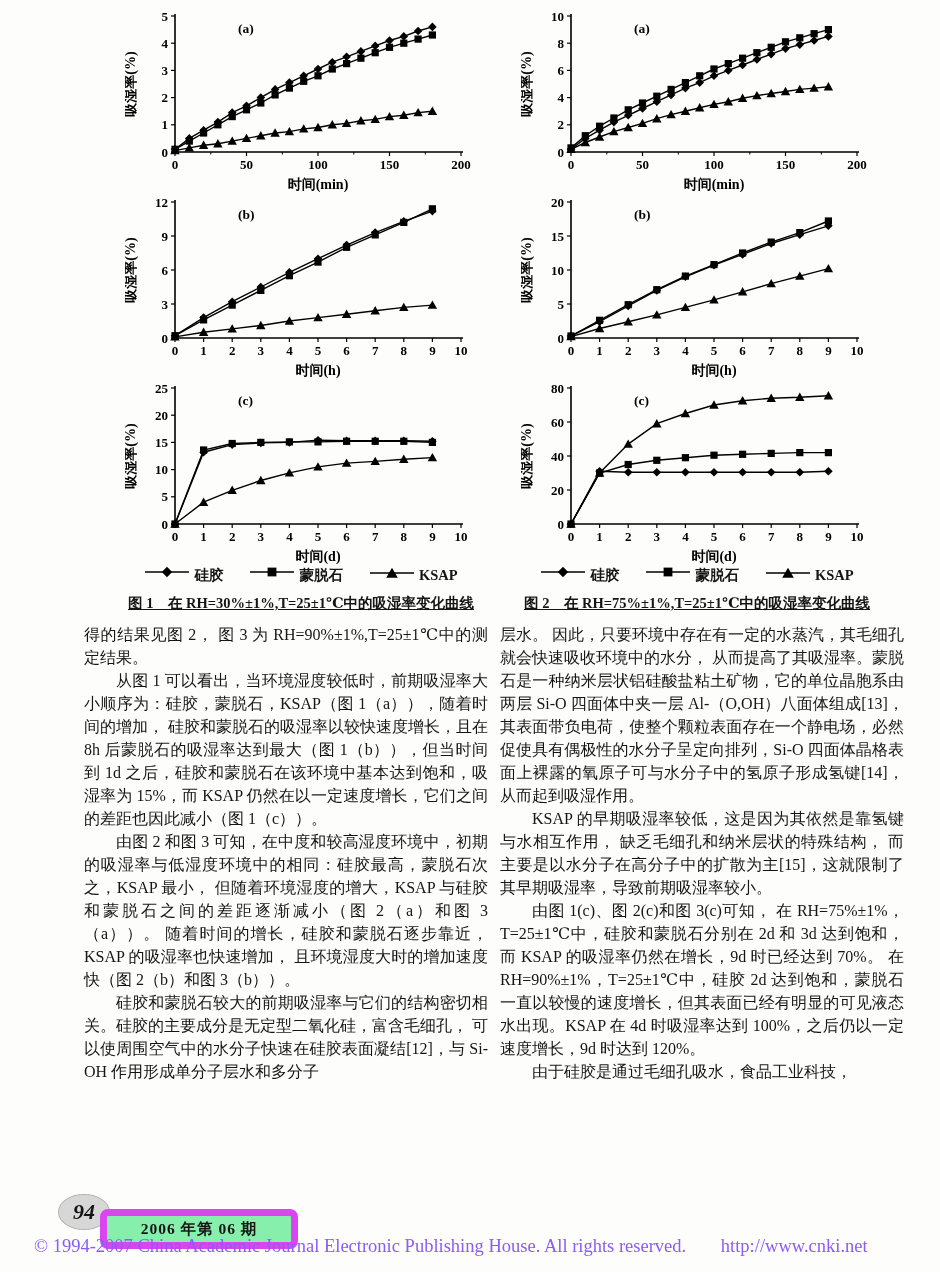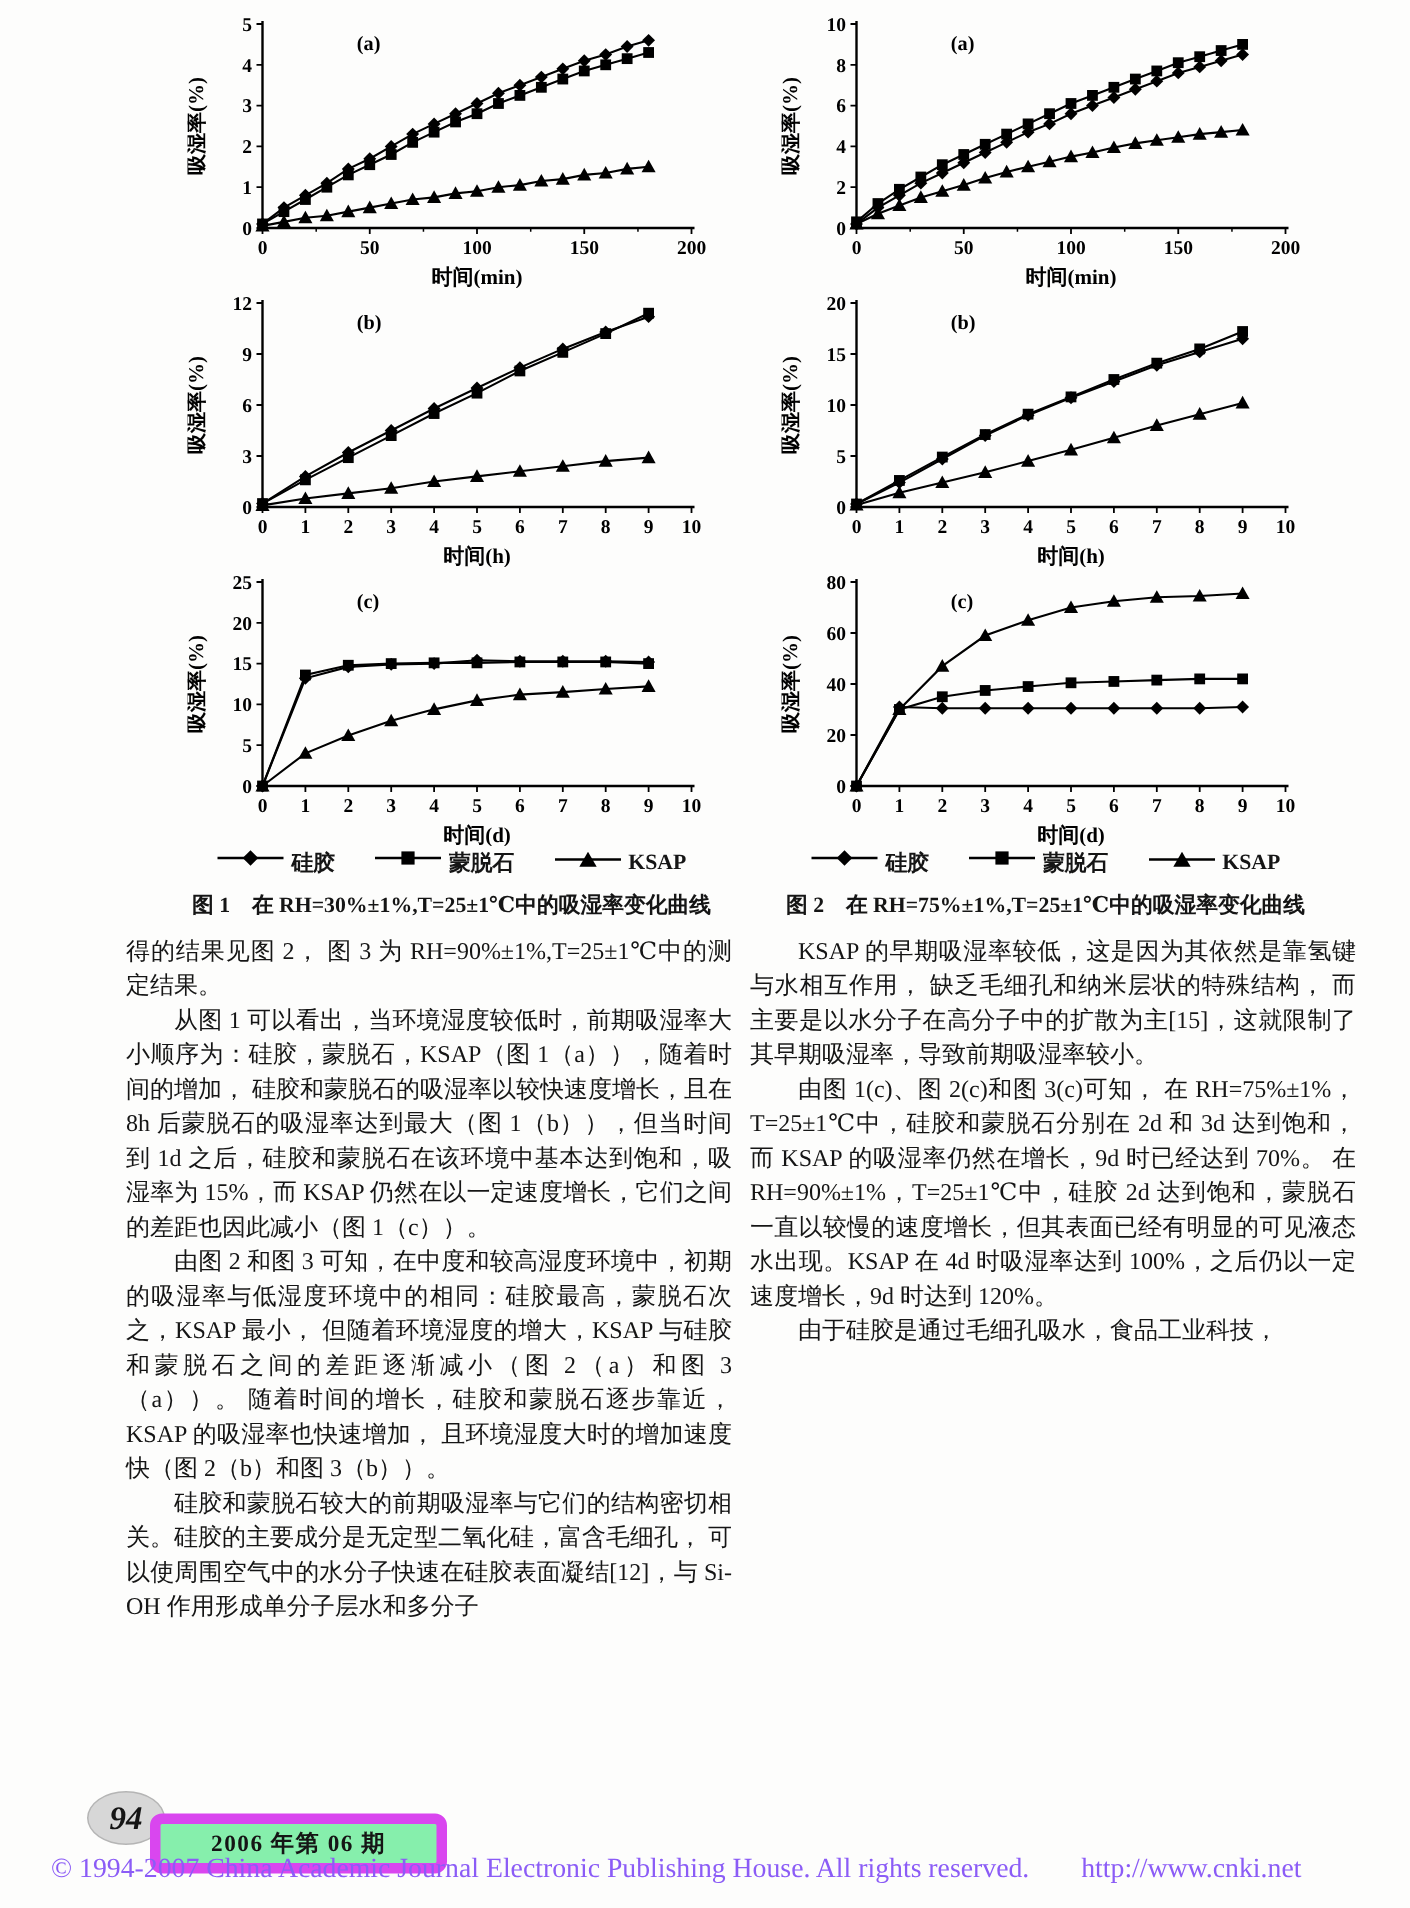--- a/index.html
+++ b/index.html
@@ -17,21 +17,21 @@
   .h-rule { position:absolute; left:85px; top:77px; width:688px; height:3px; background:#000; }
   .h-section { position:absolute; right:34px; top:60px; font-size:23px; font-weight:bold; letter-spacing:7px; white-space:nowrap; }
   .h-en { position:absolute; left:134px; top:84px; font-size:17px; font-style:italic; letter-spacing:1px; white-space:nowrap; }
   
   .figures { display:flex; gap:26px; padding:6px 0 0 116px; }
   .fig-col { width:370px; display:flex; flex-direction:column; align-items:center; }
   .chart { width:352px; height:186px; }
   .legend { display:flex; justify-content:center; align-items:center; gap:26px; height:22px; margin-top:0; }
   .lg-item { display:flex; gap:4px; font-size:14.5px; font-weight:bold; }
   .lg-item svg { display:block; }
-  .caption { text-align:center; font-size:14.5px; font-weight:bold; margin-top:8px; white-space:nowrap; }
+  .caption { text-align:center; font-size:14.5px; font-weight:bold; margin-top:8px; white-space:nowrap;text-decoration:underline; }
   
   .bodytext { display:flex; gap:12px; padding:10px 22px 0 84px; }
   .t-col { width:404px; font-size:16px; line-height:23px; text-align:justify; }
   .t-col p { margin:0; text-indent:2em; }
   .t-col p.no-indent { text-indent:0; }
   
   .footer { position:absolute; left:0; top:1192px; width:940px; height:80px; }
   .page-oval {
     position:absolute; left:58px; top:2px; width:50px; height:34px;
     background:#d7d7d7; border:1px solid #b5b5b5; border-radius:50%;
@@ -584,20 +584,21 @@
   </div>
 
   <div class="bodytext">
     <div class="t-col">
       <p class="no-indent">得的结果见图 2， 图 3 为 RH=90%±1%,T=25±1℃中的测定结果。</p>
       <p>从图 1 可以看出，当环境湿度较低时，前期吸湿率大小顺序为：硅胶，蒙脱石，KSAP（图 1（a）），随着时间的增加， 硅胶和蒙脱石的吸湿率以较快速度增长，且在 8h 后蒙脱石的吸湿率达到最大（图 1（b）），但当时间到 1d 之后，硅胶和蒙脱石在该环境中基本达到饱和，吸湿率为 15%，而 KSAP 仍然在以一定速度增长，它们之间的差距也因此减小（图 1（c））。</p>
       <p>由图 2 和图 3 可知，在中度和较高湿度环境中，初期的吸湿率与低湿度环境中的相同：硅胶最高，蒙脱石次之，KSAP 最小， 但随着环境湿度的增大，KSAP 与硅胶和蒙脱石之间的差距逐渐减小（图 2（a）和图 3（a））。 随着时间的增长，硅胶和蒙脱石逐步靠近，KSAP 的吸湿率也快速增加， 且环境湿度大时的增加速度快（图 2（b）和图 3（b））。</p>
       <p>硅胶和蒙脱石较大的前期吸湿率与它们的结构密切相关。硅胶的主要成分是无定型二氧化硅，富含毛细孔， 可以使周围空气中的水分子快速在硅胶表面凝结[12]，与 Si-OH 作用形成单分子层水和多分子</p>
     </div>
     <div class="t-col">
+      <p class="no-indent">层水。 因此，只要环境中存在有一定的水蒸汽，其毛细孔就会快速吸收环境中的水分， 从而提高了其吸湿率。蒙脱石是一种纳米层状铝硅酸盐粘土矿物，它的单位晶胞系由两层 Si-O 四面体中夹一层 Al-（O,OH）八面体组成[13]，其表面带负电荷，使整个颗粒表面存在一个静电场，必然促使具有偶极性的水分子呈定向排列，Si-O 四面体晶格表面上裸露的氧原子可与水分子中的氢原子形成氢键[14]，从而起到吸湿作用。</p>
       <p>KSAP 的早期吸湿率较低，这是因为其依然是靠氢键与水相互作用， 缺乏毛细孔和纳米层状的特殊结构， 而主要是以水分子在高分子中的扩散为主[15]，这就限制了其早期吸湿率，导致前期吸湿率较小。</p>
       <p>由图 1(c)、图 2(c)和图 3(c)可知， 在 RH=75%±1%，T=25±1℃中，硅胶和蒙脱石分别在 2d 和 3d 达到饱和，而 KSAP 的吸湿率仍然在增长，9d 时已经达到 70%。 在 RH=90%±1%，T=25±1℃中，硅胶 2d 达到饱和，蒙脱石一直以较慢的速度增长，但其表面已经有明显的可见液态水出现。KSAP 在 4d 时吸湿率达到 100%，之后仍以一定速度增长，9d 时达到 120%。</p>
       <p>由于硅胶是通过毛细孔吸水，食品工业科技，</p>
     </div>
   </div>
 
   <div class="footer">
     <div class="page-oval">94</div>
     <div class="issue-box">2006 年第 06 期</div>
     <div class="copyright">

